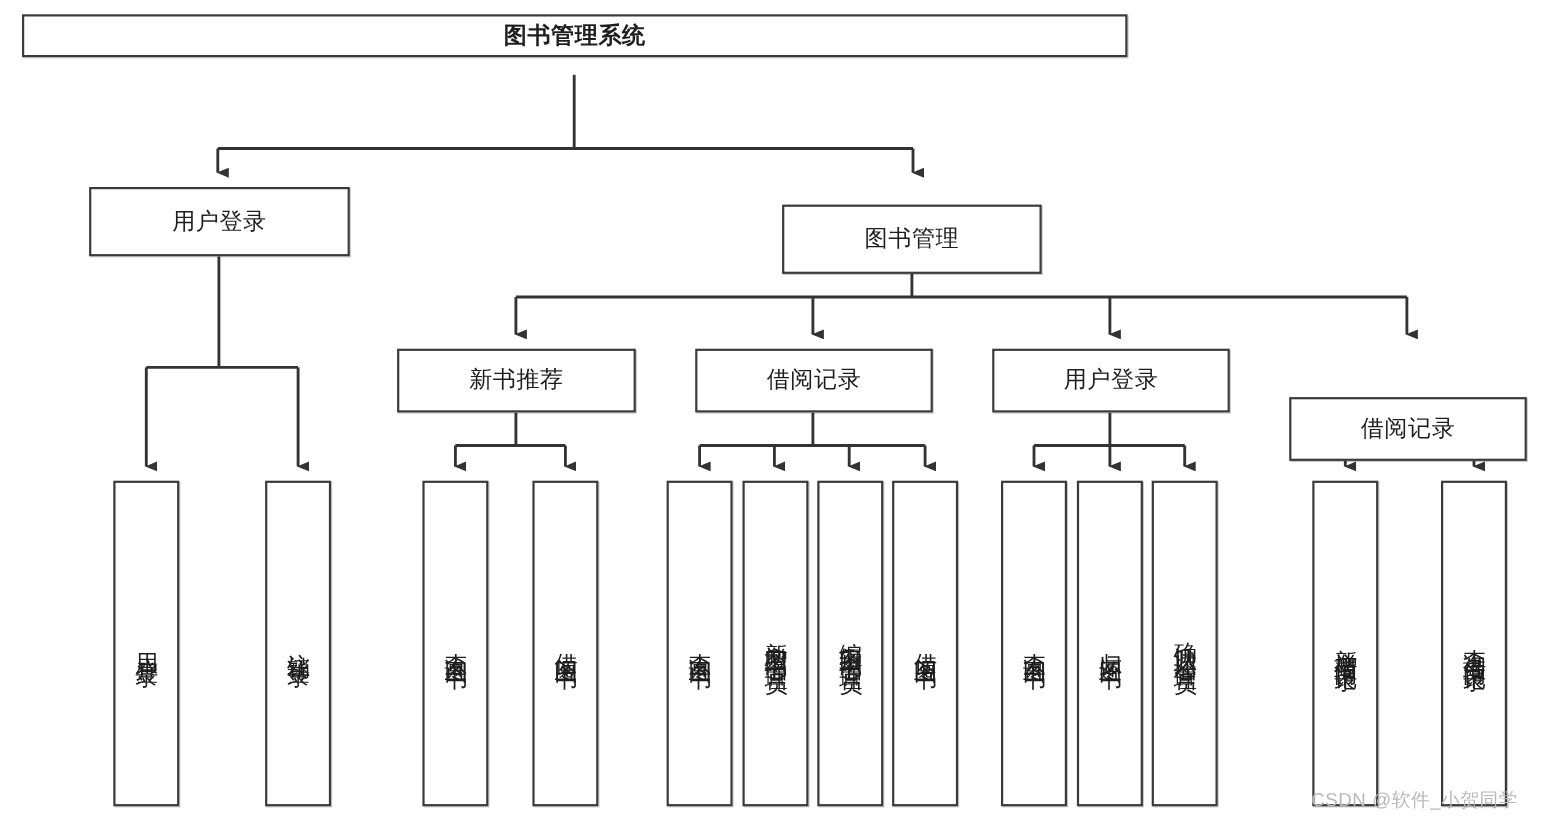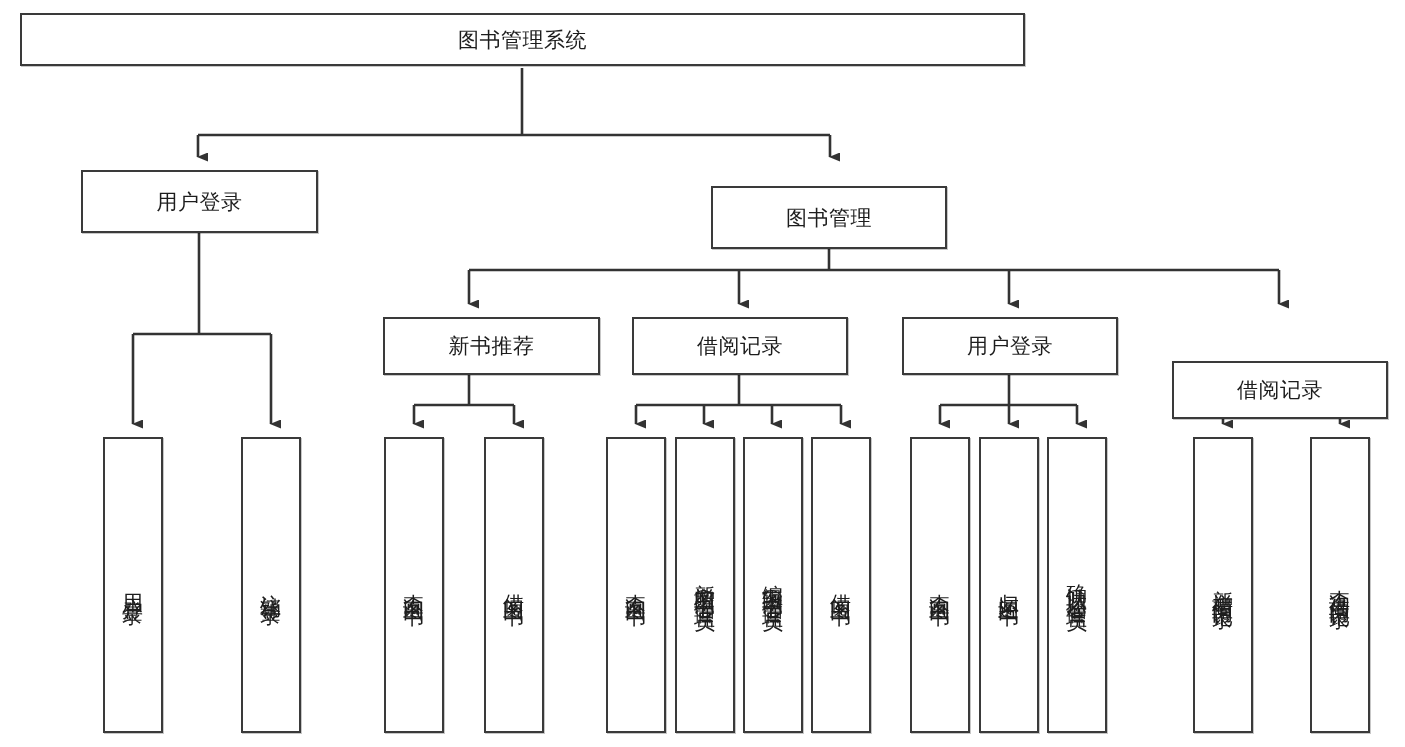--- a/index.html
+++ b/index.html
@@ -124,32 +124,32 @@
     </g>
 
     <g stroke="#333333" stroke-width="2.6" fill="none">
       <line x1="1279" y1="375" x2="1279" y2="405"></line>
       <line x1="1223" y1="405" x2="1340" y2="405"></line>
       <line x1="1223" y1="405" x2="1223" y2="424" marker-end="url(#arrowhead)"></line>
       <line x1="1340" y1="405" x2="1340" y2="424" marker-end="url(#arrowhead)"></line>
     </g>
   </svg>
 
-  <div class="node-box" style="left:20px; top:13px; width:1005px; height:53px;">
+  <div class="node-box" style="left:20px; top:13px; width:1005px; height:39px;font-weight:bold;">
     <span class="node-label-h">图书管理系统</span>
   </div>
 
   <div class="node-box" style="left:81px; top:170px; width:237px; height:63px;">
     <span class="node-label-h">用户登录</span>
   </div>
   <div class="node-box" style="left:711px; top:186px; width:236px; height:63px;">
     <span class="node-label-h">图书管理</span>
   </div>
 
-  <div class="node-box" style="left:361px; top:317px; width:217px; height:58px;margin-left:22px;">
+  <div class="node-box" style="left:361px; top:317px; width:217px; height:58px;">
     <span class="node-label-h">新书推荐</span>
   </div>
   <div class="node-box" style="left:632px; top:317px; width:216px; height:58px;">
     <span class="node-label-h">借阅记录</span>
   </div>
   <div class="node-box" style="left:902px; top:317px; width:216px; height:58px;">
     <span class="node-label-h">用户登录</span>
   </div>
   <div class="node-box" style="left:1172px; top:317px; width:216px; height:58px;margin-top:44px;">
     <span class="node-label-h">借阅记录</span>
@@ -192,14 +192,15 @@
     <span class="node-label-v">确认归还（管理员）</span>
   </div>
 
   <div class="node-box" style="left:1193px; top:437px; width:60px; height:296px;">
     <span class="node-label-v">新增借阅记录</span>
   </div>
   <div class="node-box" style="left:1310px; top:437px; width:60px; height:296px;">
     <span class="node-label-v">查询借阅记录</span>
   </div>
 
+  <div class="watermark" style="left:1192px; top:716px;">CSDN @软件_小贺同学</div>
 
 </div>
 
 </body></html>

